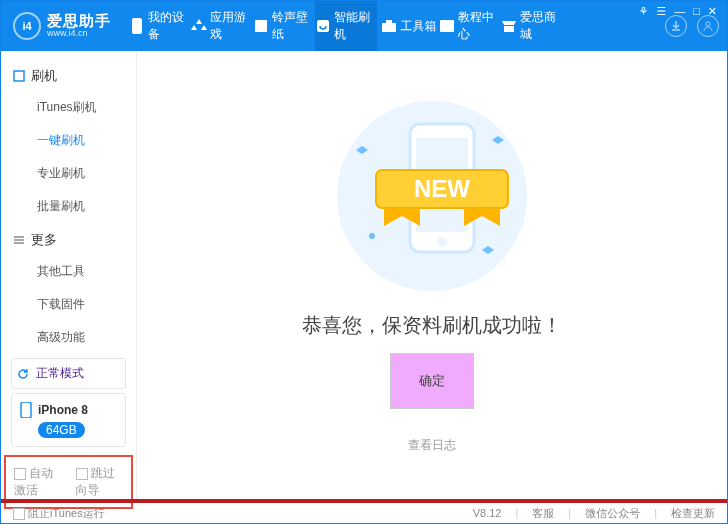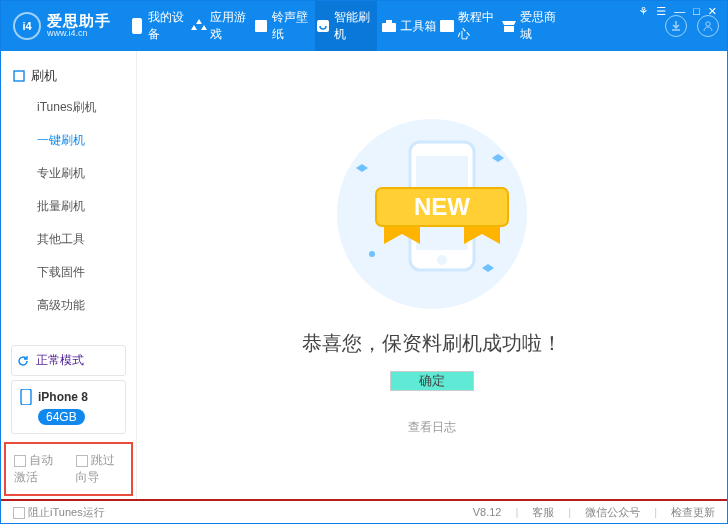--- a/index.html
+++ b/index.html
@@ -32,24 +32,24 @@
   .mode { margin: 4px 10px; padding: 6px 4px; border: 1px solid #e5e5e5; border-radius: 3px; display: flex; align-items: center; gap: 6px; color: #4c1d95; cursor: pointer; }
   .device { margin: 0 10px 8px; padding: 8px; border: 1px solid #e5e5e5; border-radius: 3px; cursor: pointer; }
   .device-row { display: flex; align-items: center; gap: 6px; font-weight: bold; color: #333; }
   .cap-badge { display: inline-block; margin: 4px 0 0 18px; background: #1088ee; color: #fff; font-size: 12px; padding: 1px 8px; border-radius: 8px; }
   .redbox { margin: 0 3px 3px; border: 2px solid #e74c3c; padding: 8px 8px; display: flex; align-items: flex-start; gap: 14px; color: #999; font-size: 12px; }
   .cb { width: 12px; height: 12px; border: 1px solid #bbb; display: inline-block; vertical-align: middle; }
 
   .main { flex: 1; display: flex; flex-direction: column; align-items: center; justify-content: center; background: #fff; position: relative; }
   .illus { width: 200px; height: 200px; position: relative; }
   .congrats { font-size: 20px; color: #444; margin: 16px 0 14px; }
-  .ok-btn { padding: 0 28px; border: 1px solid #ccc; background: #5eead4; cursor: pointer; font-size: 13px; color: #444; }
+  .ok-btn { padding: 18px 28px; border: 1px solid #ccc; background: #f0abfc; cursor: pointer; font-size: 13px; color: #444; }
   .log-link { margin-top: 28px; color: #999; font-size: 12px; cursor: pointer; }
 
-  .footer { height: 24px; border-top: 2px solid #b91c1c; display: flex; align-items: center; padding: 0 12px; font-size: 11px; color: #888; gap: 2px; }
+  .footer { height: 24px; border-top: 4px solid #b91c1c; display: flex; align-items: center; padding: 0 12px; font-size: 11px; color: #888; gap: 2px; }
   .footer .right { margin-left: auto; display: flex; align-items: center; gap: 14px; }
   .footer .sep { color: #ccc; }
 </style>
 </head>
 <body>
 
 <div class="app">
   <div class="header">
     <div class="win-top">
       <span>⚘</span>
@@ -147,20 +147,26 @@
         <svg class="sq" viewBox="0 0 12 12">
             <rect x="1" y="1" width="10" height="10" fill="none" stroke="#1088ee" stroke-width="1.4"></rect>
           </svg>
         <span>刷机</span>
       </div>
       <div class="sitem">iTunes刷机</div>
       <div class="sitem active">一键刷机</div>
       <div class="sitem">专业刷机</div>
       <div class="sitem">批量刷机</div>
 
+      <div class="sgroup-h">
+        <svg class="sq" viewBox="0 0 12 12">
+            <path d="M1 3h10M1 6h10M1 9h10" stroke="#888" stroke-width="1.4"></path>
+          </svg>
+        <span>更多</span>
+      </div>
       <div class="sitem">其他工具</div>
       <div class="sitem">下载固件</div>
       <div class="sitem">高级功能</div>
 
       <div class="sidebar-spacer"></div>
 
       <div class="mode">
         <svg width="14" height="14" viewBox="0 0 14 14">
             <path d="M11 7a4 4 0 1 1-1.2-2.8M11 2v3H8" fill="none" stroke="#1088ee" stroke-width="1.4"></path>
           </svg>

